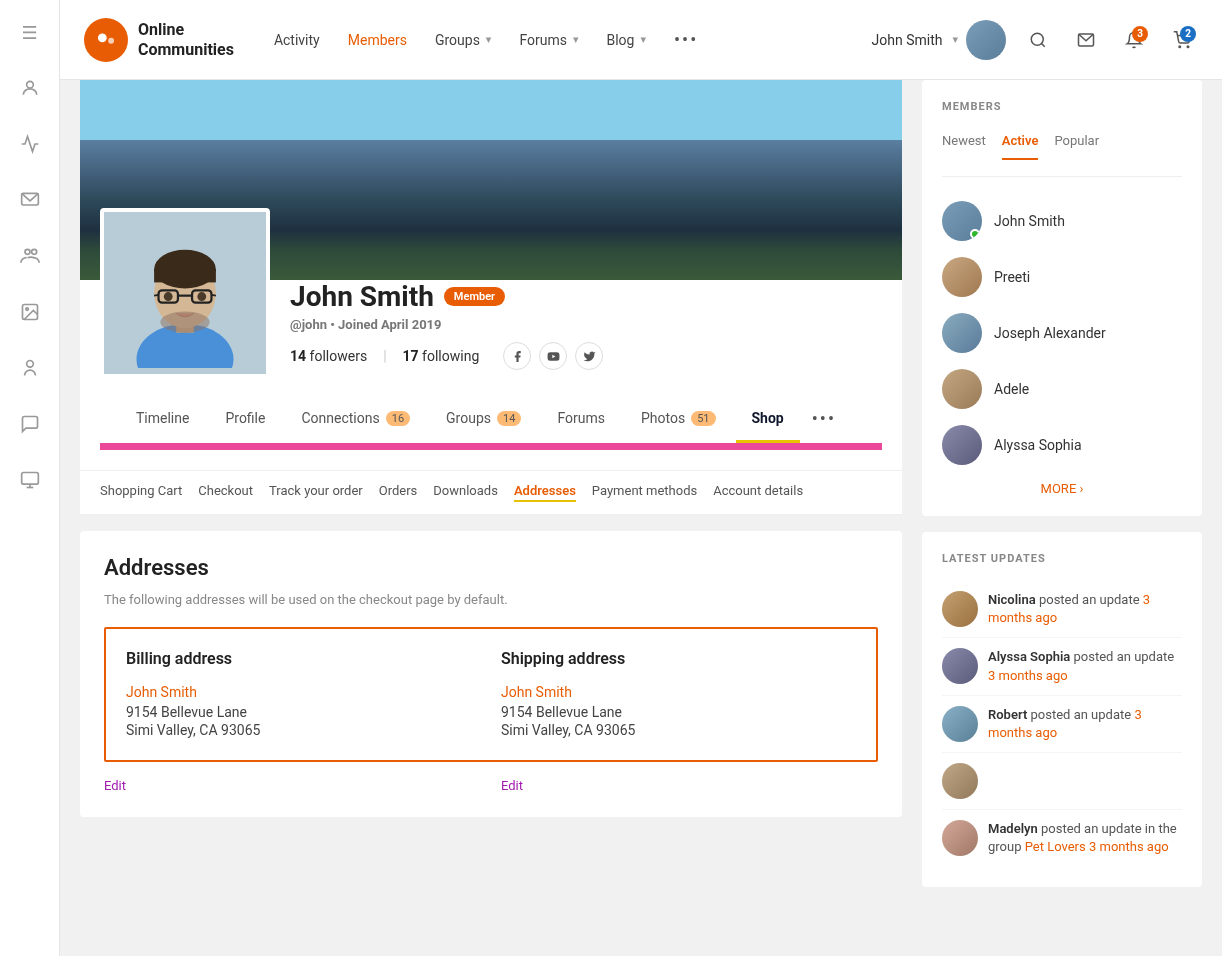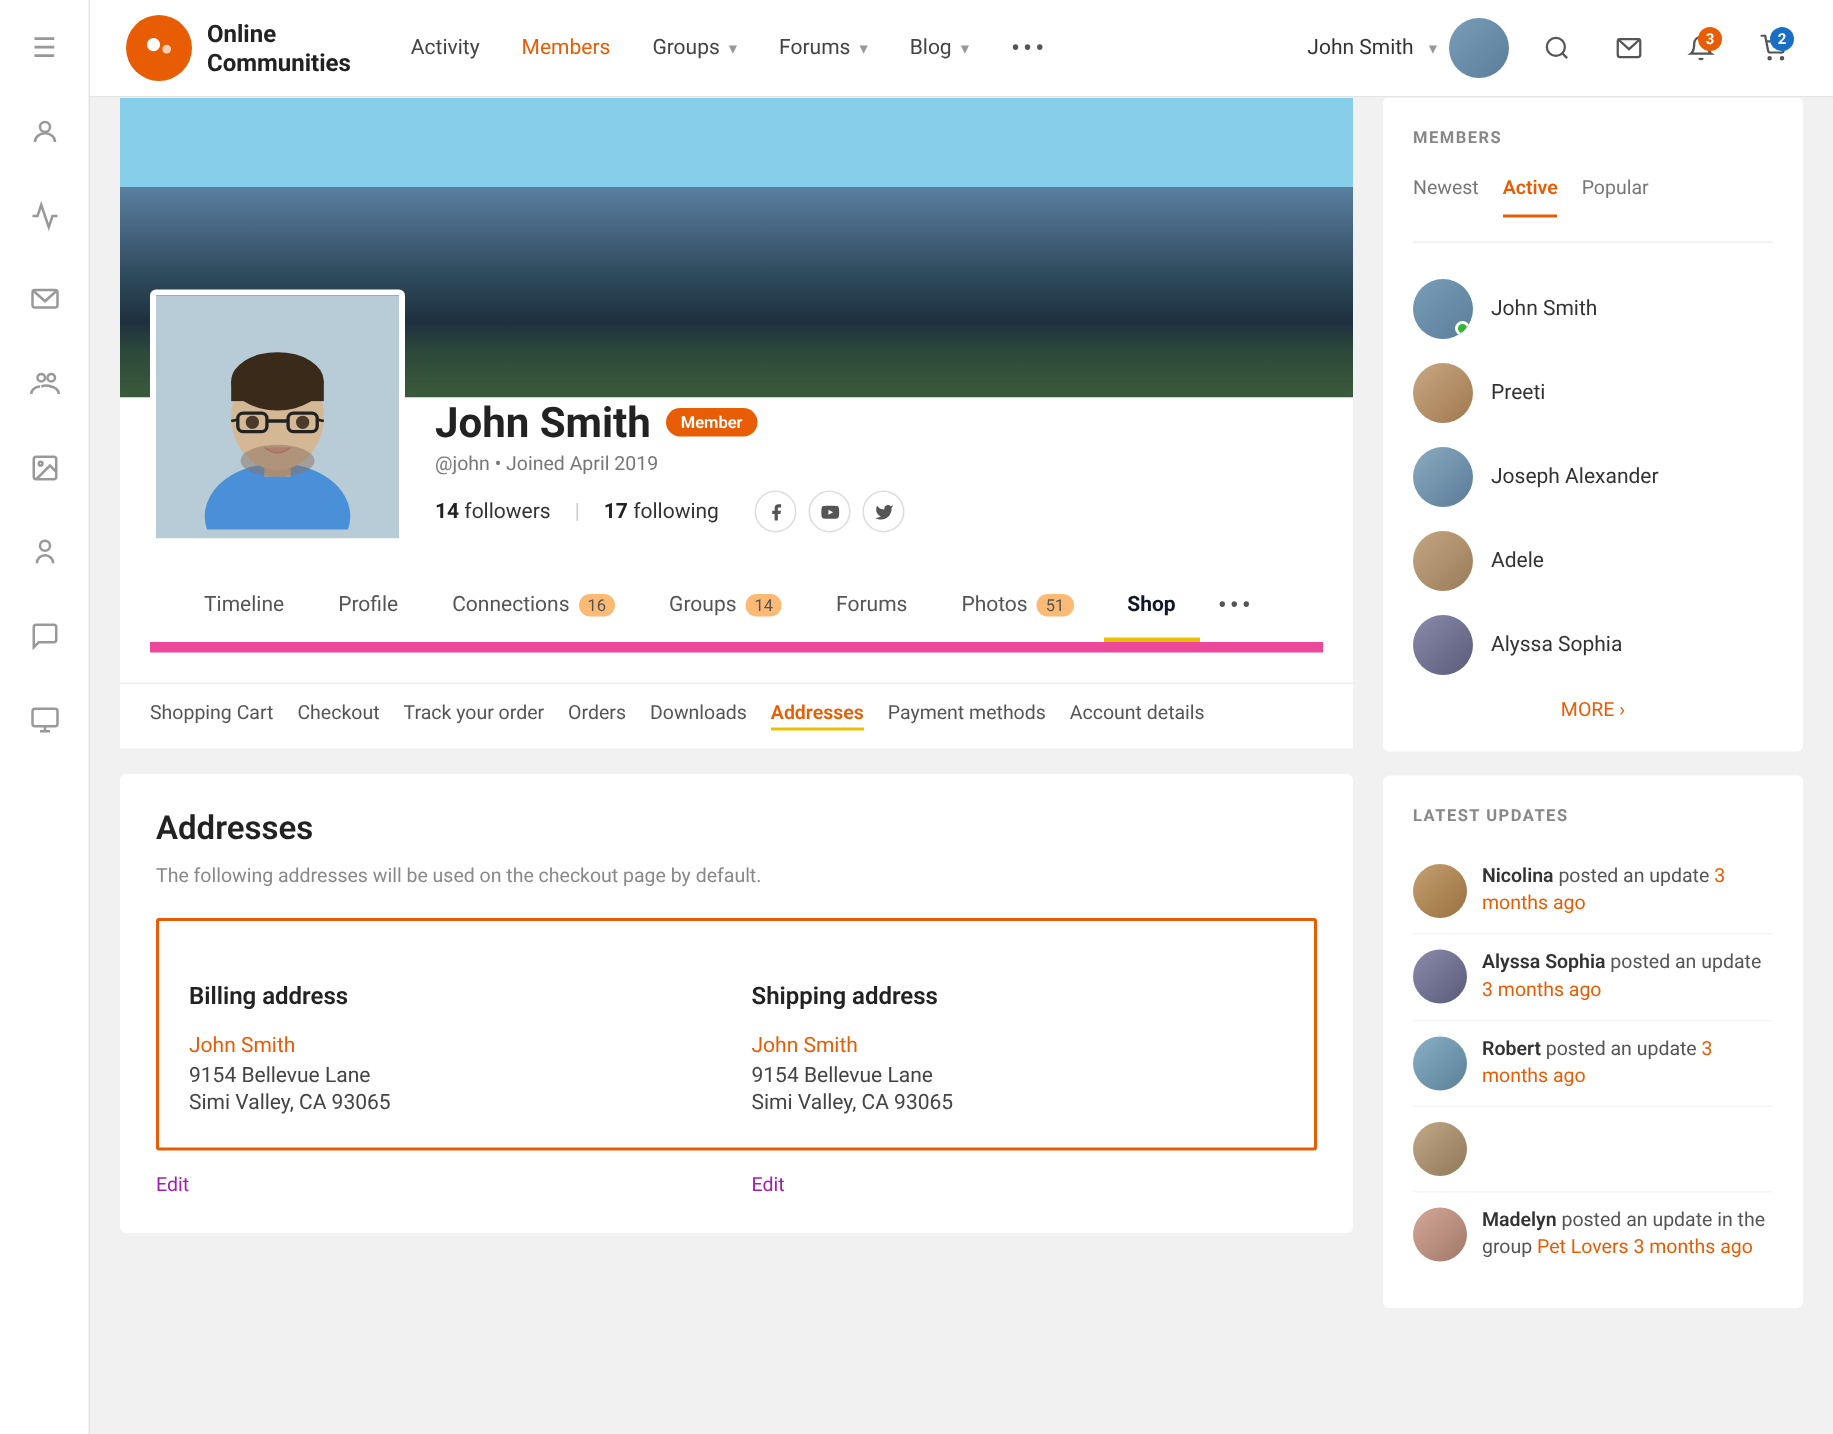--- a/index.html
+++ b/index.html
@@ -5,21 +5,21 @@
     * { box-sizing: border-box; margin: 0; padding: 0; }
     body { font-family: -apple-system, BlinkMacSystemFont, 'Segoe UI', Roboto, sans-serif; background: #f1f1f1; color: #333; font-size: 14px; }
 
     
     .app-layout { display: flex; min-height: 100vh; }
     .sidebar { width: 60px; background: #fff; border-right: 1px solid #e5e5e5; display: flex; flex-direction: column; align-items: center; padding: 16px 0; gap: 24px; position: fixed; top: 0; bottom: 0; left: 0; z-index: 100; }
     .sidebar-icon { width: 32px; height: 32px; display: flex; align-items: center; justify-content: center; color: #999; cursor: pointer; font-size: 18px; }
     .main-content { margin-left: 60px; flex: 1; display: flex; flex-direction: column; }
 
     
-    .top-nav { background: #fff; border-bottom: 1px solid #e5e5e5; display: flex; align-items: center; padding: 0 24px; height: 65px; position: sticky; top: 0; z-index: 99; }
+    .top-nav { background: #fff; border-bottom: 1px solid #e5e5e5; display: flex; align-items: center; padding: 0 24px; height: 80px; position: sticky; top: 0; z-index: 99; }
     .logo-area { display: flex; align-items: center; gap: 10px; margin-right: 40px; }
     .logo-circle { width: 44px; height: 44px; background: #e85d04; border-radius: 50%; display: flex; align-items: center; justify-content: center; color: #fff; font-size: 20px; font-weight: bold; }
     .logo-text { font-size: 16px; font-weight: 700; color: #222; line-height: 1.2; }
     .nav-links { display: flex; align-items: center; gap: 28px; flex: 1; }
     .nav-link { font-size: 14px; color: #444; cursor: pointer; text-decoration: none; display: flex; align-items: center; gap: 4px; }
     .nav-link.active { color: #e85d04; }
     .nav-right { display: flex; align-items: center; gap: 16px; margin-left: auto; }
     .user-info { display: flex; align-items: center; gap: 8px; cursor: pointer; }
     .user-name { font-size: 14px; color: #333; }
     .avatar-placeholder { width: 40px; height: 40px; border-radius: 50%; background: #7a8a99; display: flex; align-items: center; justify-content: center; color: #fff; font-size: 16px; }
@@ -34,21 +34,21 @@
     .profile-section { flex: 1; min-width: 0; }
     .cover-photo { width: 100%; height: 200px; background: linear-gradient(135deg, #2d3a4a 0%, #4a6fa5 40%, #87b5d5 70%, #b8d4e8 100%); border-radius: 0; overflow: hidden; position: relative; }
     .cover-mountains { width: 100%; height: 100%; background: linear-gradient(180deg, #87CEEB 0%, #87CEEB 30%, #5a7fa0 30%, #3d5a73 50%, #2d4a5a 60%, #1e3040 75%, #2d4a3a 85%, #3a5a3a 100%); }
     .profile-card { background: #fff; padding: 0 20px 20px 20px; border-bottom: 1px solid #eee; }
     .profile-top { display: flex; align-items: flex-end; gap: 20px; margin-bottom: 16px; position: relative; }
     .profile-avatar-wrap { width: 170px; height: 170px; margin-top: -80px; border: 4px solid #fff; background: #fff; overflow: hidden; border-radius: 4px; flex-shrink: 0; }
     .profile-info { padding-bottom: 8px; flex: 1; }
     .profile-name-row { display: flex; align-items: center; gap: 10px; margin-bottom: 4px; }
     .profile-name { font-size: 28px; font-weight: 700; color: #222; }
     .member-badge { background: #e85d04; color: #fff; font-size: 11px; padding: 3px 10px; border-radius: 20px; font-weight: 600; }
-    .profile-meta { color: #777; font-size: 13px; margin-bottom: 10px; }
+    .profile-meta { color: #777; font-size: 13px; margin-bottom: 10px; font-weight: bold; }
     .profile-stats { display: flex; align-items: center; gap: 16px; }
     .stat { font-size: 14px; }
     .stat strong { color: #222; }
     .stat-divider { color: #ccc; }
     .social-icons { display: flex; gap: 8px; margin-left: 8px; }
     .social-icon { width: 28px; height: 28px; border-radius: 50%; border: 1px solid #ddd; display: flex; align-items: center; justify-content: center; color: #555; font-size: 13px; cursor: pointer; }
 
     
     .profile-tabs { background: #fff; border-bottom: 7px solid #ec4899; display: flex; align-items: flex-end; padding: 0 20px; gap: 4px; }
     .profile-tab { padding: 14px 16px; font-size: 14px; color: #555; cursor: pointer; border-bottom: 3px solid transparent; display: flex; align-items: center; gap: 6px; }
@@ -58,21 +58,21 @@
     
     .sub-tabs { background: #fff; padding: 12px 20px; display: flex; flex-wrap: wrap; gap: 16px; border-bottom: 1px solid #eee; }
     .sub-tab { font-size: 13px; color: #555; cursor: pointer; padding-bottom: 2px; }
     .sub-tab.active { color: #e85d04; border-bottom: 2px solid #e8c100; font-weight: 600; }
 
     
     .content-area { background: #fff; margin: 16px 0; padding: 24px; border-radius: 4px; }
     .content-title { font-size: 22px; font-weight: 600; color: #222; margin-bottom: 12px; }
     .content-desc { color: #888; font-size: 13px; margin-bottom: 20px; }
     .address-grid { border: 2px solid #e85d04; display: grid; grid-template-columns: 1fr 1fr; padding: 20px; gap: 20px; border-radius: 2px; }
-    .address-section h3 { font-size: 16px; font-weight: 600; color: #222; margin-bottom: 16px; margin-top: 20px; }
+    .address-section h3 { font-size: 16px; font-weight: 600; color: #222; margin-bottom: 16px; }
     .address-name { color: #e85d04; font-size: 14px; margin-bottom: 4px; }
     .address-line { color: #444; font-size: 14px; margin-bottom: 2px; }
     .edit-link { color: #a21caf; font-size: 13px; cursor: pointer; display: inline-block; margin-top: 16px; }
 
     
     .right-sidebar { width: 280px; flex-shrink: 0; }
     .sidebar-widget { background: #fff; border-radius: 4px; margin-bottom: 16px; padding: 20px; }
     .widget-title { font-size: 11px; font-weight: 700; color: #888; letter-spacing: 1px; text-transform: uppercase; margin-bottom: 16px; }
     .members-tabs { display: flex; gap: 16px; margin-bottom: 16px; border-bottom: 1px solid #eee; padding-bottom: 16px; margin-top: 20px; }
     .members-tab { font-size: 13px; color: #777; cursor: pointer; padding-bottom: 10px; border-bottom: 2px solid transparent; }

